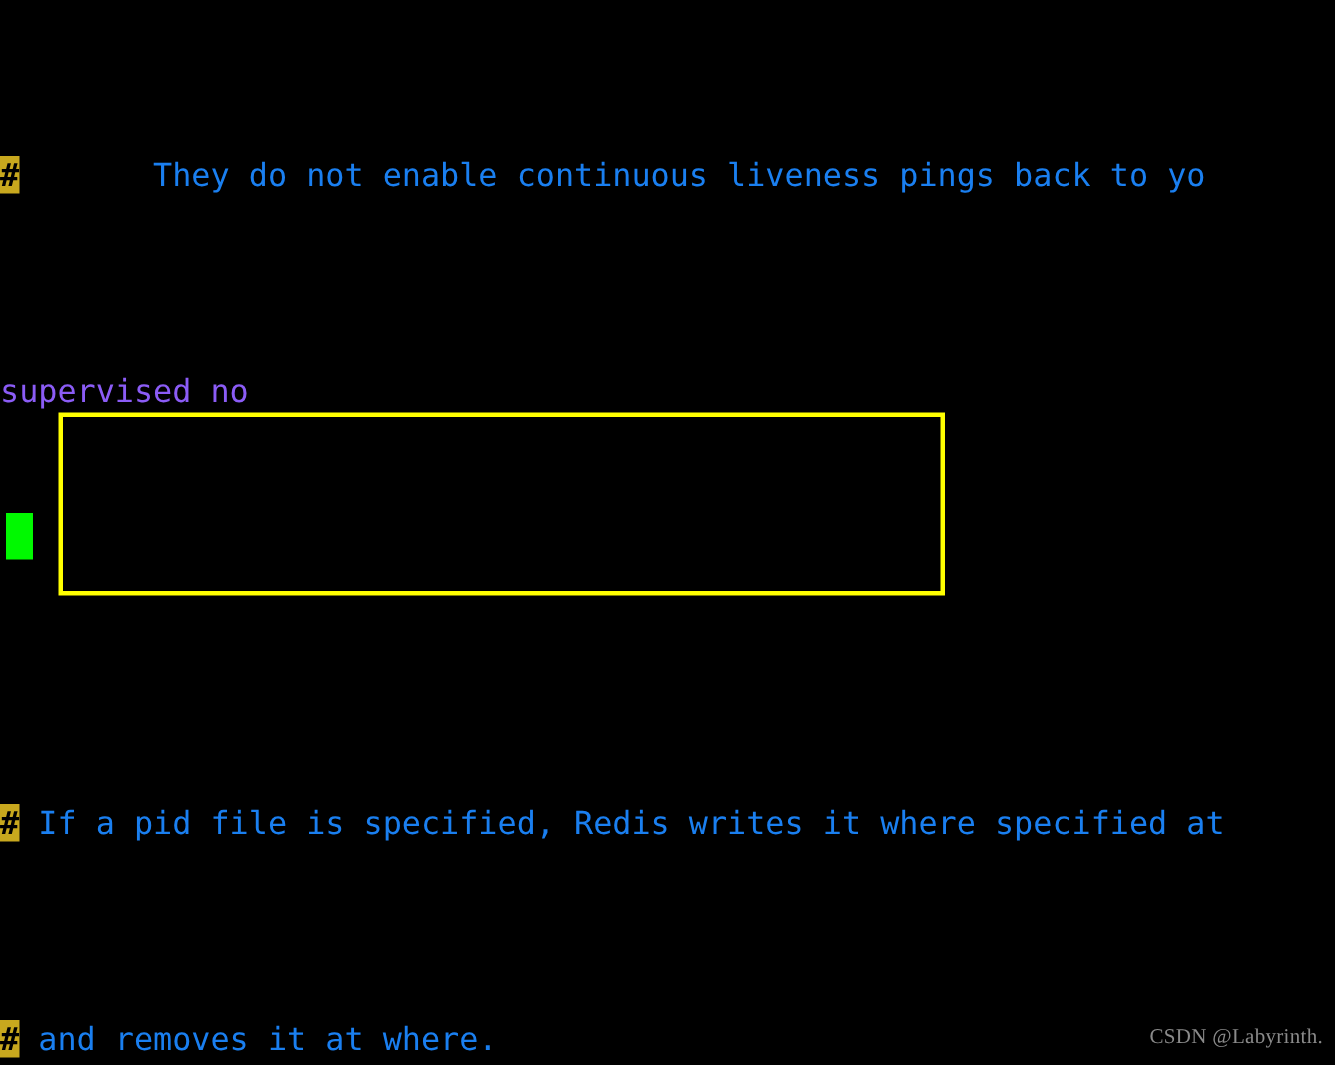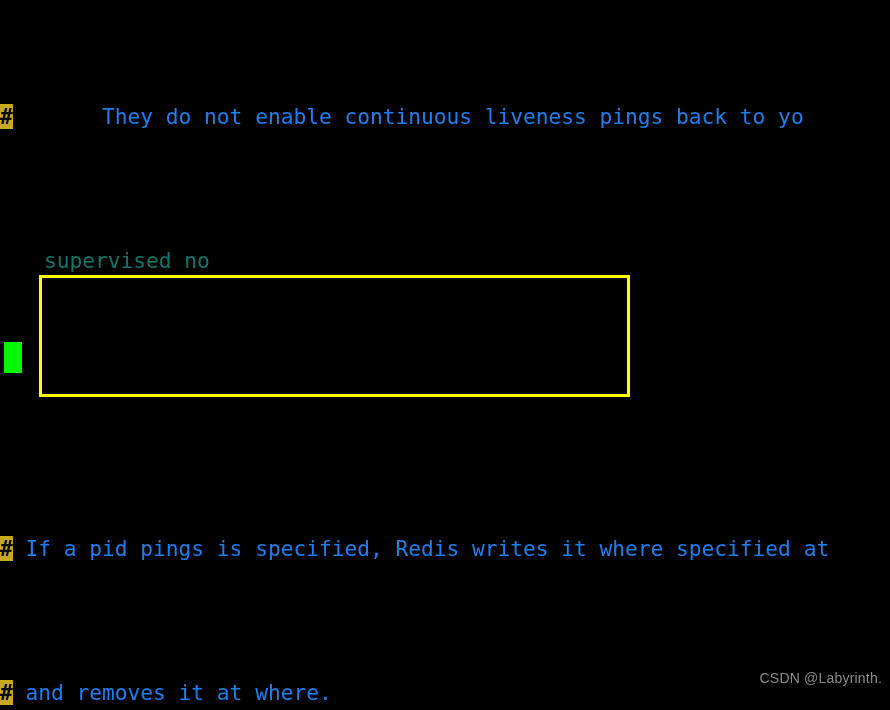--- a/index.html
+++ b/index.html
@@ -42,21 +42,21 @@
 
   
   .hash {
     background: #c8a81e;
     color: #000000;
     font-weight: bold;
   }
   
   .cmt   { color: #1a7ff0; }
   
-  .dir   { color: #0f766e; margin-left: 44px; }
+  .dir   { color: #8b5cf6; }
 
   
   #cursor {
     position: absolute;
     left: 4px;
     top: 342px;
     width: 18px;
     height: 31px;
     background: #00f900;
   }
@@ -71,41 +71,41 @@
     border: 3px solid #ffff00;
     box-sizing: border-box;
     background: transparent;
     pointer-events: none;
   }
 
   
   #watermark {
     position: absolute;
     right: 8px;
-    bottom: 24px;
+    bottom: 10px;
     color: #8a8a8a;
-    font-family: Liberation Sans, sans-serif;
+    font-family: Liberation Serif, serif;
     font-size: 14px;
     letter-spacing: 0.2px;
   }
 </style>
 </head>
 <body>
 
 <div id="terminal">
 
   <div id="console">
 
     <div class="line"><span class="hash">#</span><span class="cmt">       They do not enable continuous liveness pings back to yo</span></div>
 
     <div class="line"><span class="dir">supervised no</span></div>
 
     <div class="line"><span></span></div>
 
-    <div class="line"><span class="hash">#</span><span class="cmt"> If a pid pings is specified, Redis writes it where specified at</span></div>
+    <div class="line"><span class="hash">#</span><span class="cmt"> If a pid file is specified, Redis writes it where specified at</span></div>
 
     <div class="line"><span class="hash">#</span><span class="cmt"> and removes it at where.</span></div>
 
     
 
     
 
     
 
     

